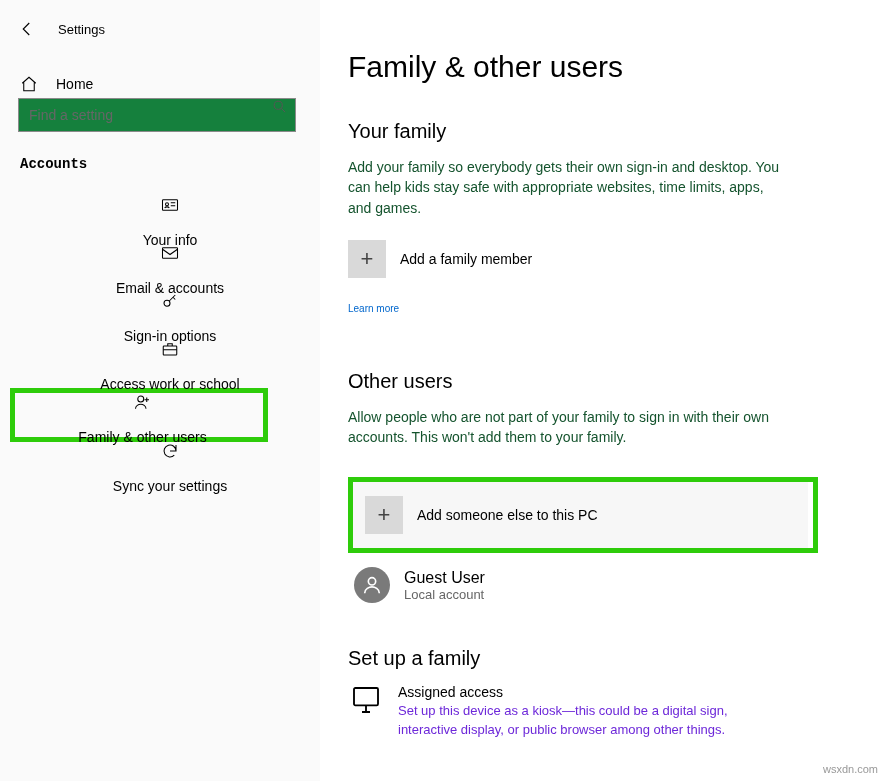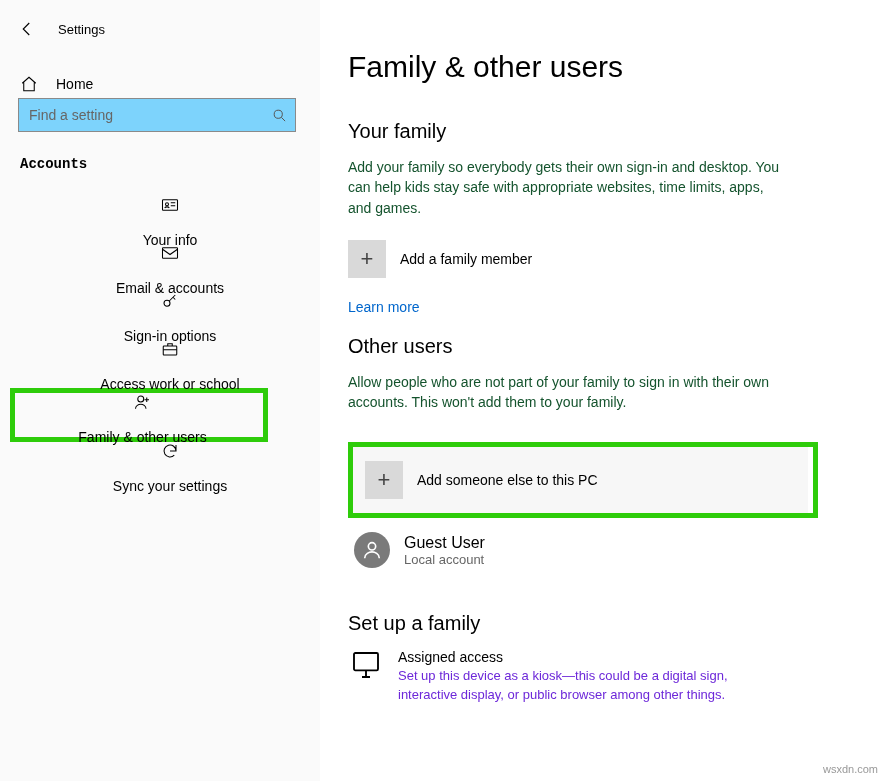--- a/index.html
+++ b/index.html
@@ -18,22 +18,22 @@
 
   .top-row { display: flex; align-items: center; gap: 22px; margin-bottom: 30px; height: 22px; }
   .top-row .label { font-size: 13px; }
 
   .home-row { display: flex; align-items: center; gap: 18px; height: 28px; padding-left: 2px;}
   .home-row .label { font-size: 14px; }
 
   .search-box {
     width: 278px; height: 34px;
     border: 1px solid #8a8a8a;
-    display: flex; align-items: center; padding: 0 8px 0 10px;
-    margin-bottom: 24px; background: #7dd3fc;
+    display: flex; padding: 0 8px 0 10px;
+    margin-bottom: 24px; background: #15803d;
     font-size: 14px; color: #666;
     justify-content: space-between;
   }
   .search-box input {
     border: none; outline: none; font-size: 14px; color: #222; flex:1;
     font-family: inherit; background: transparent;
   }
   .search-box input::placeholder { color: #666; }
 
   .section-title { font-size: 14px; font-weight: 600; margin-bottom: 24px; padding-left: 2px; font-family: Liberation Mono, monospace; }
@@ -57,21 +57,21 @@
   .body-text { font-size: 14px; color: #14532d; line-height: 1.45; margin-bottom: 22px; max-width: 440px; }
 
   .add-row { display: flex; align-items: center; gap: 14px; margin-bottom: 20px; }
   .plus-box {
     width: 38px; height: 38px; background: #d9d9d9;
     display:flex; align-items:center; justify-content:center;
     font-size: 22px; color:#444; font-weight:300;
   }
   .add-label { font-size: 14px; }
 
-  .link { color: #0066cc; font-size: 14px; cursor:pointer; margin-bottom: 20px; display:inline-block;}
+  .link { color: #0066cc; font-size: 10px; cursor:pointer; margin-bottom: 56px; display:inline-block;}
 
   .other-add-row {
     display:flex; align-items:center; gap:14px;
     padding: 14px 12px;
     background: #f7f7f7;
     width: 455px;
   }
   .other-highlight { width: 470px; margin-bottom: 14px; }
 
   .user-row { display:flex; align-items:center; gap:14px; margin-bottom: 44px; padding-left:6px;}

